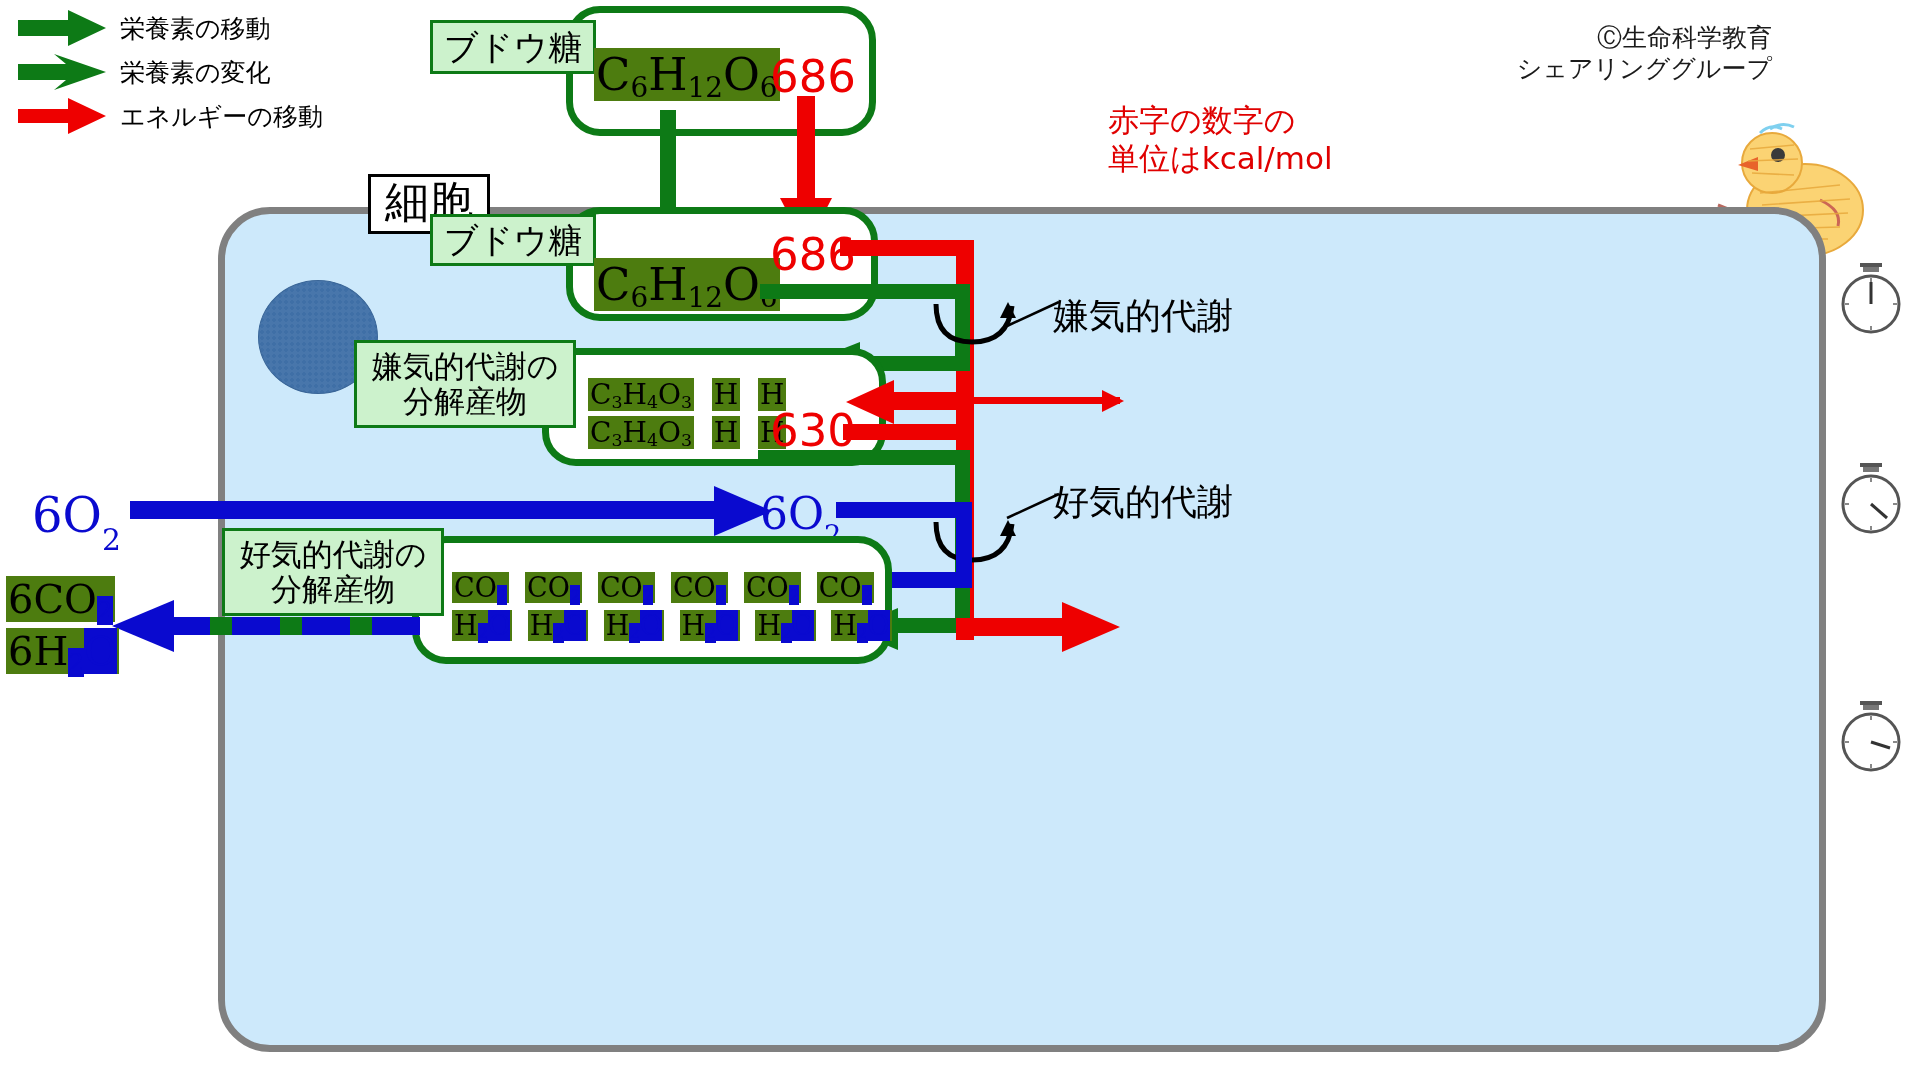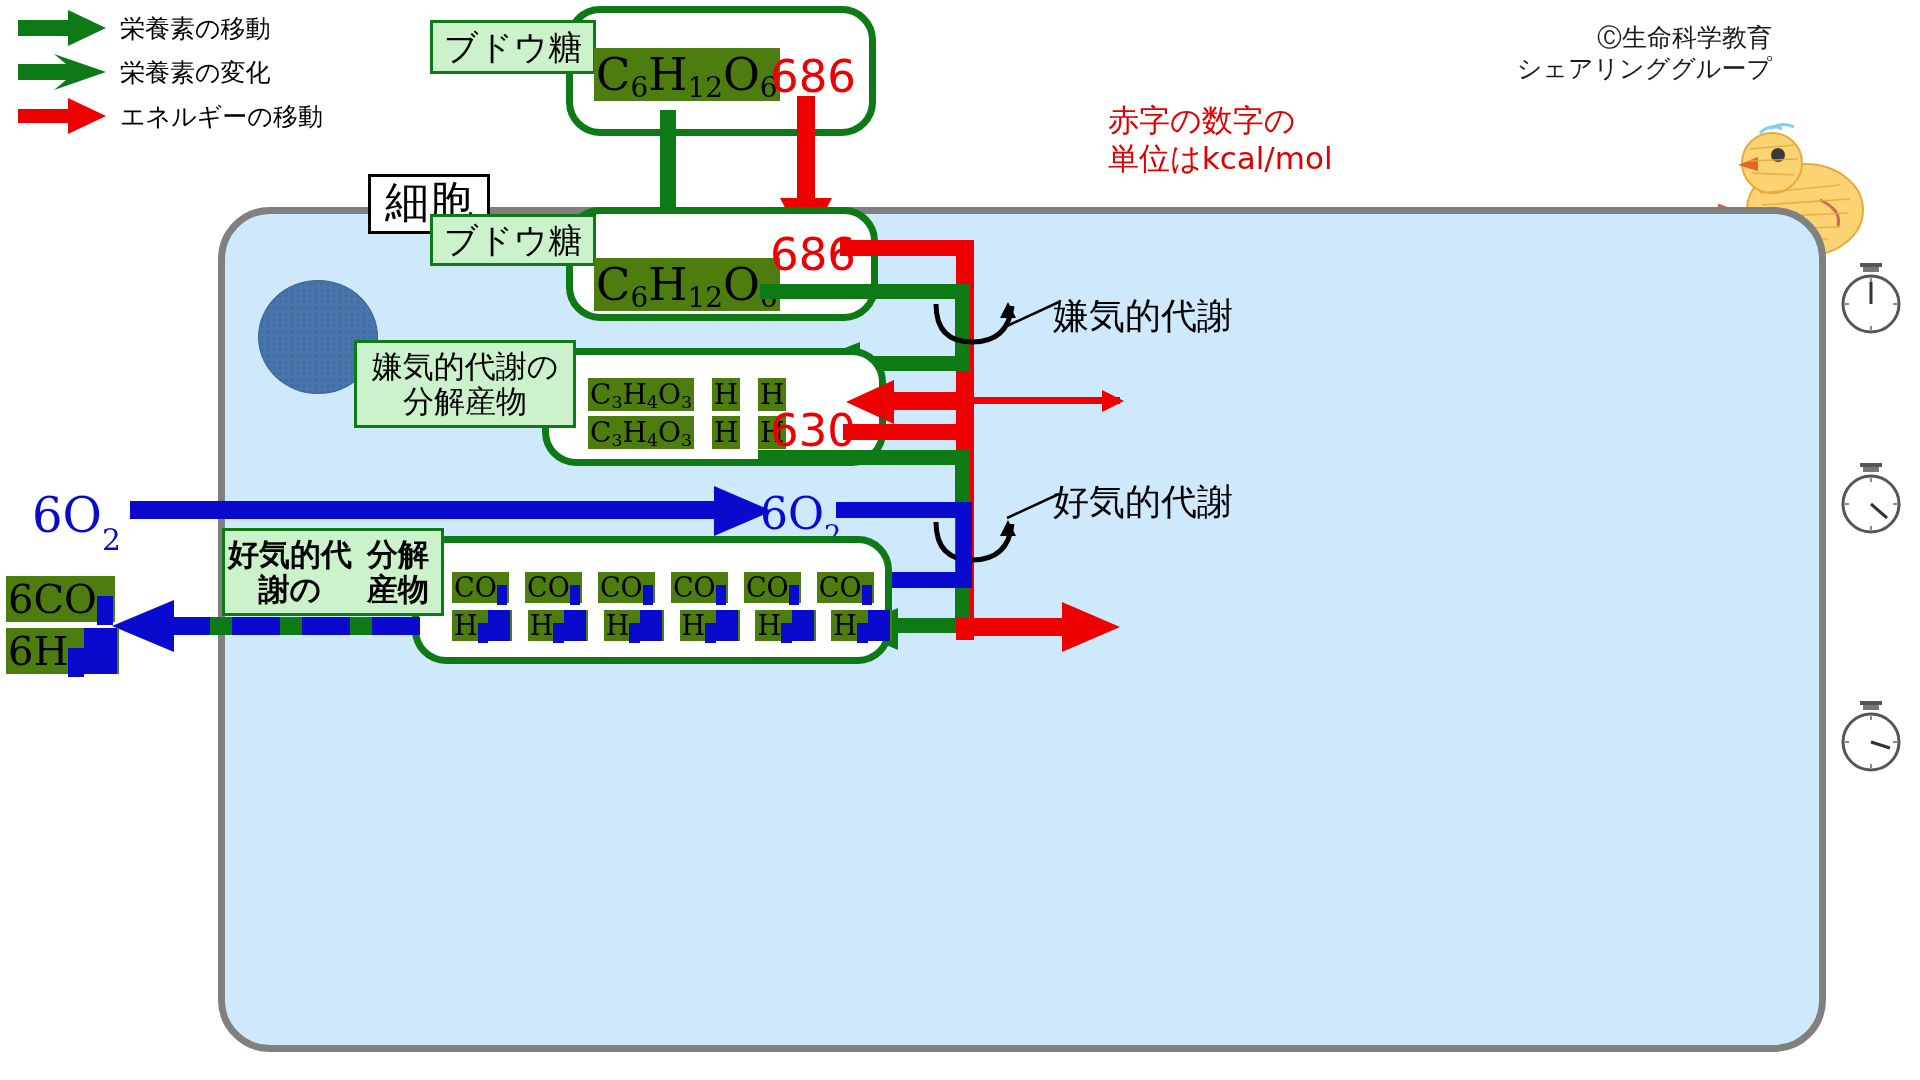--- a/index.html
+++ b/index.html
@@ -324,21 +324,21 @@
   <div class="bar b" style="left:836px;top:502px;width:136px;height:16px;"></div>
   <div class="bar b" style="left:956px;top:502px;width:16px;height:82px;"></div>
   <div class="bar b" style="left:872px;top:572px;width:100px;height:16px;"></div>
   <div class="abs" style="left:838px;top:560px;">
     <svg width="54" height="44" viewBox="0 0 54 44">
         <path d="M52 2 L52 42 L4 22 Z" fill="#0a0acf"></path>
       </svg>
   </div>
 
   <div class="abs capsule" style="left:412px;top:536px;width:480px;height:128px;"></div>
-  <div class="abs tag" style="left:222px;top:528px;width:222px;height:88px;font-size:31px;flex-direction:row;font-weight:bold;">
+  <div class="abs tag" style="left:222px;top:528px;width:222px;height:88px;font-size:31px;flex-direction:column;">
     <span>好気的代謝の</span>
     <span>分解産物</span>
   </div>
 
   <div class="abs" style="left:452px;top:572px;font-size:27px;">
     <span class="chip chip-mix">CO<sub class="b">2</sub></span>
     <span class="chip chip-mix" style="margin-left:8px;">CO<sub class="b">2</sub></span>
     <span class="chip chip-mix" style="margin-left:8px;">CO<sub class="b">2</sub></span>
     <span class="chip chip-mix" style="margin-left:8px;">CO<sub class="b">2</sub></span>
     <span class="chip chip-mix" style="margin-left:8px;">CO<sub class="b">2</sub></span>

